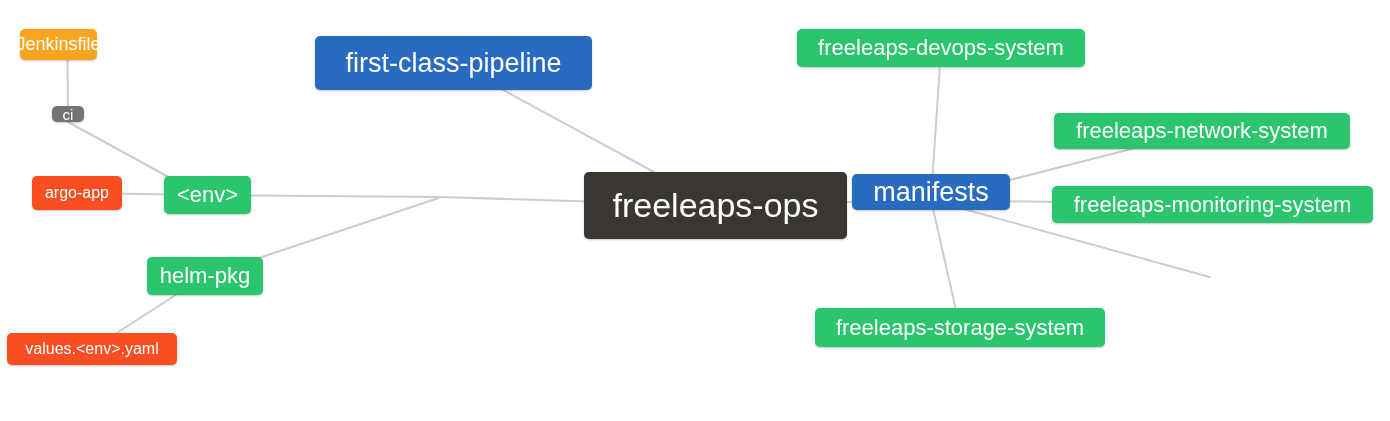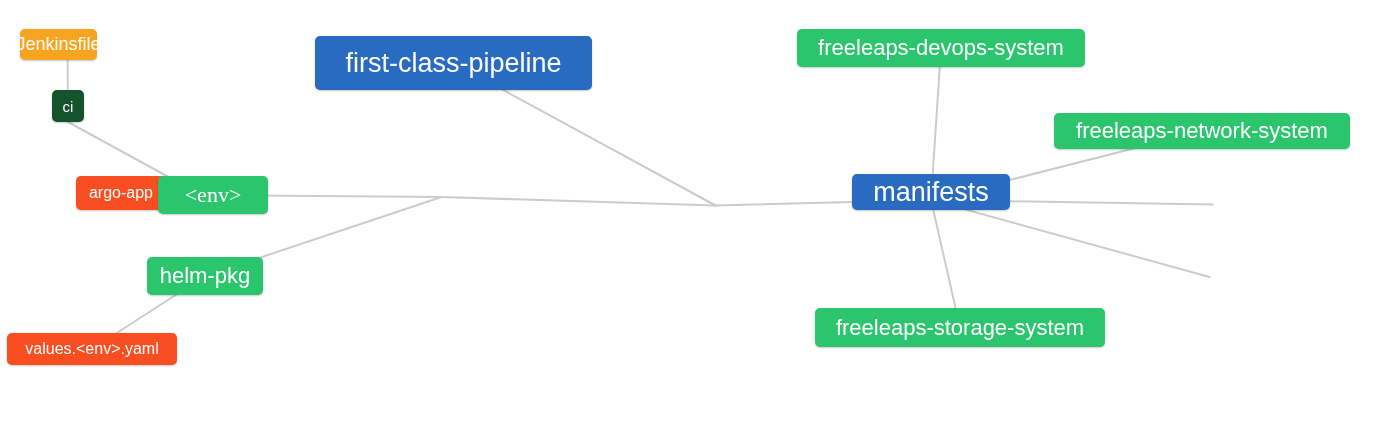--- a/index.html
+++ b/index.html
@@ -56,23 +56,25 @@
       <line x1="441.5" y1="197" x2="715.5" y2="205.5" stroke="#CCCCCC"></line>
       <line x1="715.5" y1="205.5" x2="931" y2="200" stroke="#CCCCCC"></line>
       <line x1="931" y1="200" x2="941" y2="48" stroke="#CCCCCC"></line>
       <line x1="931" y1="200" x2="1202" y2="131" stroke="#CCCCCC"></line>
       <line x1="931" y1="200" x2="1212.5" y2="204.5" stroke="#CCCCCC"></line>
       <line x1="931" y1="200" x2="1209.5" y2="277" stroke="#CCCCCC"></line>
       <line x1="931" y1="200" x2="960" y2="327.5" stroke="#CCCCCC"></line>
     </svg>
 
 <div class="node" style="left: 20px; top: 29px; width: 77px; height: 31px; font-size: 18px; background: rgb(247, 165, 33); color: rgb(255, 255, 255);">Jenkinsfile</div>
-    <div class="node" style="left: 52px; top: 90px; width: 32px; height: 32px; font-size: 15px; background: #14532d; color: rgb(255, 255, 255);">ci</div>
-    <div class="node" style="left: 32px; top: 176px; width: 90px; height: 34px; font-size: 16px; background: rgb(249, 78, 34); color: rgb(255, 255, 255); margin-left: 44px;">argo-app</div>
-    <div class="node" style="left: 158px; top: 176px; width: 110px; height: 38px; font-size: 22px; background: rgb(43, 197, 109); color: rgb(255, 255, 255); font-family: Liberation Serif, serif;">&lt;env&gt;</div>
+    <div class="node" style="left: 52px; top: 106px; width: 32px; height: 16px; font-size: 15px; background: #737373; color: rgb(255, 255, 255);">ci</div>
+    <div class="node" style="left: 32px; top: 176px; width: 90px; height: 34px; font-size: 16px; background: rgb(249, 78, 34); color: rgb(255, 255, 255);">argo-app</div>
+    <div class="node" style="left: 164px; top: 176px; width: 87px; height: 38px; font-size: 22px; background: rgb(43, 197, 109); color: rgb(255, 255, 255);">&lt;env&gt;</div>
     <div class="node" style="left: 147px; top: 257px; width: 116px; height: 38px; font-size: 22px; background: rgb(43, 197, 109); color: rgb(255, 255, 255);">helm-pkg</div>
     <div class="node" style="left: 7px; top: 333px; width: 170px; height: 32px; font-size: 16px; background: rgb(249, 78, 34); color: rgb(255, 255, 255);">values.&lt;env&gt;.yaml</div>
     <div class="node" style="left: 315px; top: 36px; width: 277px; height: 54px; font-size: 27px; background: rgb(42, 107, 194); color: rgb(255, 255, 255);">first-class-pipeline</div>
+    <div class="node" style="left: 584px; top: 172px; width: 263px; height: 67px; font-size: 34px; background: rgb(58, 55, 51); color: rgb(255, 255, 255);">freeleaps-ops</div>
     <div class="node" style="left: 852px; top: 174px; width: 158px; height: 36px; font-size: 27px; background: rgb(42, 107, 194); color: rgb(255, 255, 255);">manifests</div>
     <div class="node" style="left: 797px; top: 29px; width: 288px; height: 38px; font-size: 22px; background: rgb(43, 197, 109); color: rgb(255, 255, 255);">freeleaps-devops-system</div>
     <div class="node" style="left: 1054px; top: 113px; width: 296px; height: 36px; font-size: 22px; background: rgb(43, 197, 109); color: rgb(255, 255, 255);">freeleaps-network-system</div>
+    <div class="node" style="left: 1052px; top: 186px; width: 321px; height: 37px; font-size: 22px; background: rgb(43, 197, 109); color: rgb(255, 255, 255);">freeleaps-monitoring-system</div>
     <div class="node" style="left: 815px; top: 308px; width: 290px; height: 39px; font-size: 22px; background: rgb(43, 197, 109); color: rgb(255, 255, 255);">freeleaps-storage-system</div>
   </div>
 
 </body></html>

